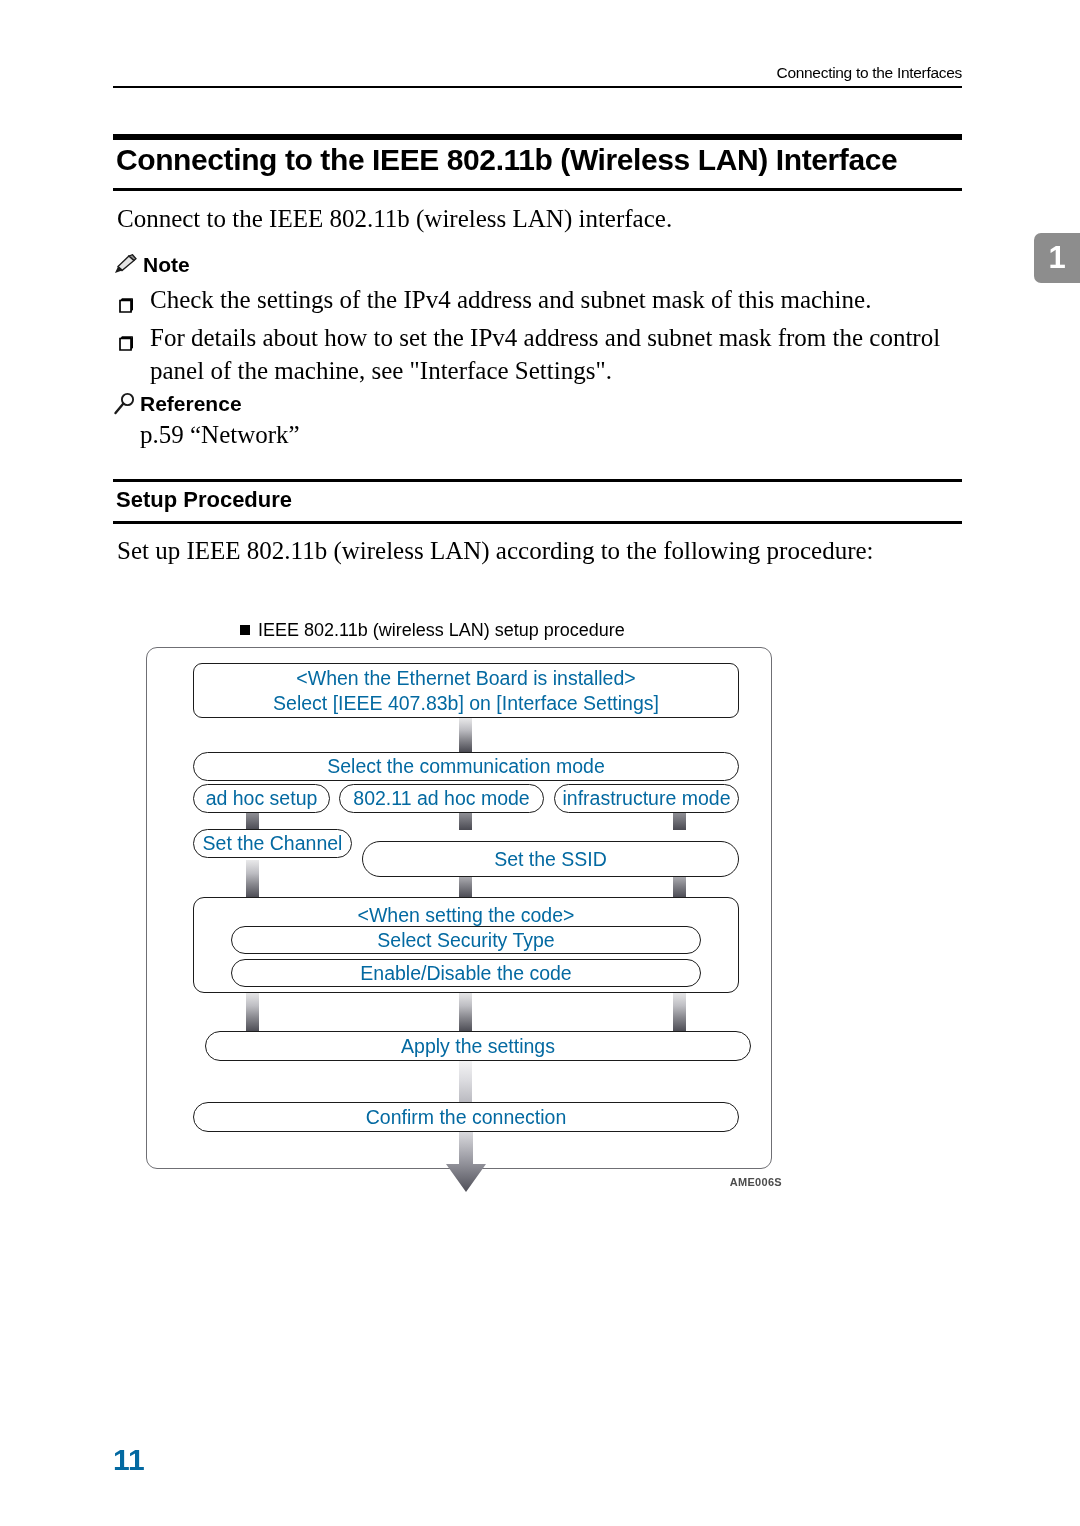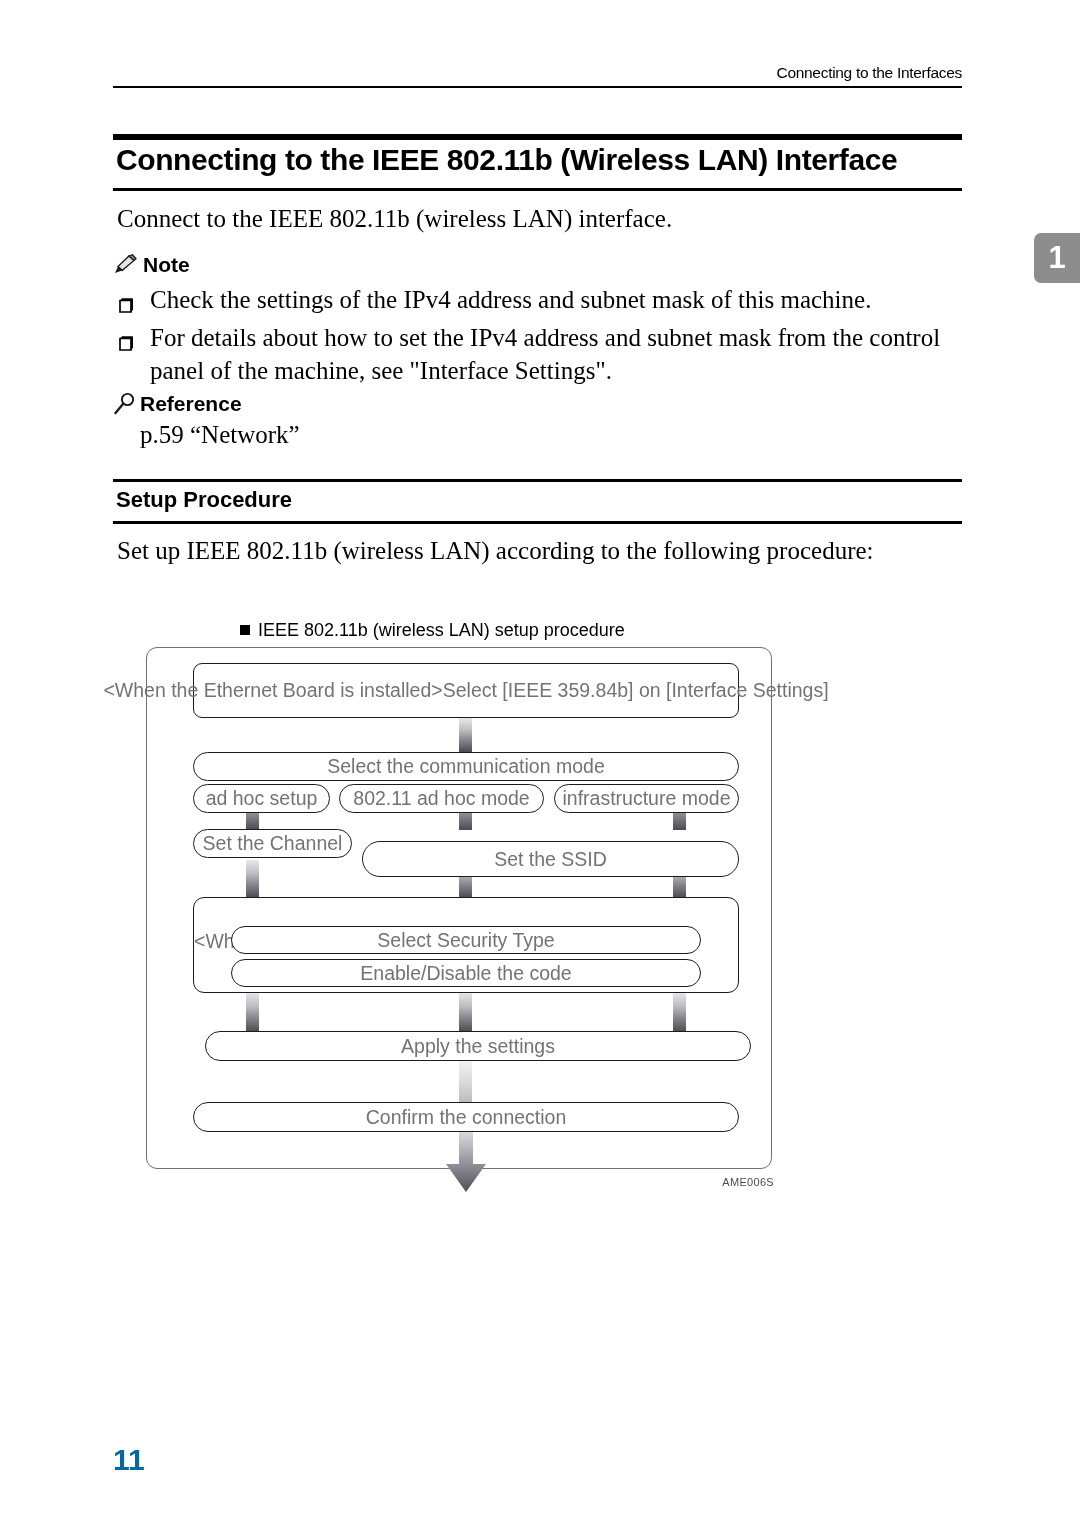--- a/index.html
+++ b/index.html
@@ -225,40 +225,41 @@
     top: 27px;
     width: 626px;
     height: 522px;
     border: 1.4px solid #6f6f74;
     border-radius: 11px;
     background: #fff;
     box-sizing: border-box;
   }
   .fig-id {
     position: absolute;
-    right: 12px;
+    right: 4px;
     top: 556px;
     font-family: "Liberation Sans", sans-serif;
     font-size: 11px;
     color: #4c4c4c;
     letter-spacing: 0.3px;
+    font-weight: bold;
   }
 
   
   .fbox {
     position: absolute;
     box-sizing: border-box;
     border: 1.6px solid #1b1b1b;
     background: #ffffff;
     font-family: "Liberation Sans", sans-serif;
     font-size: 19.5px;
-    color: #737373;
+    color: #0369a1;
     text-align: center;
     display: flex;
-    flex-direction: row;
+    flex-direction: column;
     align-items: center;
     justify-content: center;
     z-index: 3;
   }
   .fbox.r-sm { border-radius: 9px; }
   .fbox.r-pill { border-radius: 999px; }
   .fbox .ln { line-height: 25px; white-space: nowrap; }
   .fbox.group {
     justify-content: flex-start;
     padding-top: 5px;
@@ -383,21 +384,21 @@
   <div class="conn" style="left:313px; top:320px; height:26px;"></div>
 
   <div class="conn" style="left:100px; top:372px; height:40px;"></div>
   <div class="conn" style="left:313px; top:372px; height:40px;"></div>
   <div class="conn" style="left:527px; top:372px; height:40px;"></div>
 
   <div class="conn light" style="left:313px; top:441px; height:42px;"></div>
 
   <div class="fbox r-sm" style="left:47px;  top:43px;  width:546px; height:55px;">
     <div class="ln">&lt;When the Ethernet Board is installed&gt;</div>
-    <div class="ln">Select [IEEE 359.84b] on [Interface Settings]</div>
+    <div class="ln">Select [IEEE 407.83b] on [Interface Settings]</div>
   </div>
 
   <div class="fbox r-pill" style="left:47px;  top:132px; width:546px; height:29px;">
     <div class="ln">Select the communication mode</div>
   </div>
 
   <div class="fbox r-pill" style="left:47px;  top:164px; width:137px; height:29px;">
     <div class="ln">ad hoc setup</div>
   </div>
   <div class="fbox r-pill" style="left:193px; top:164px; width:205px; height:29px;">

